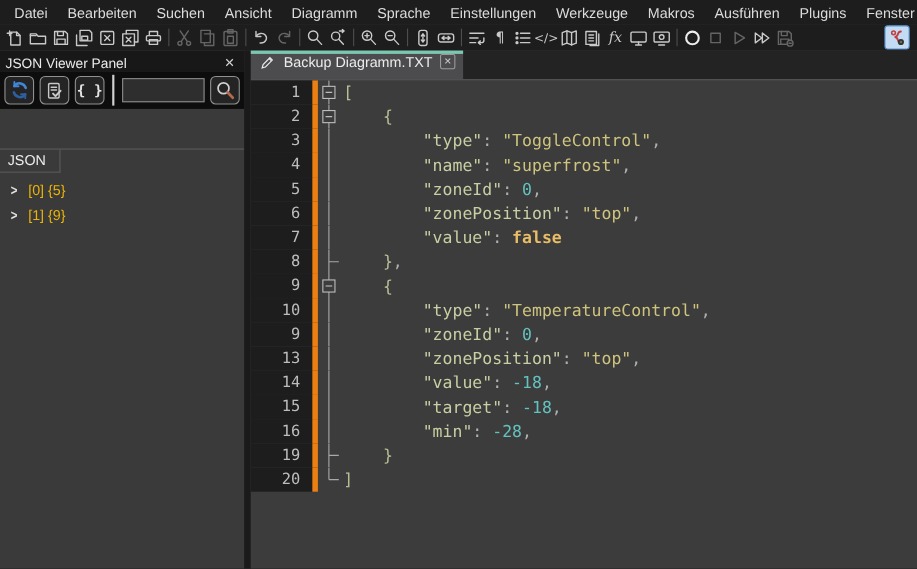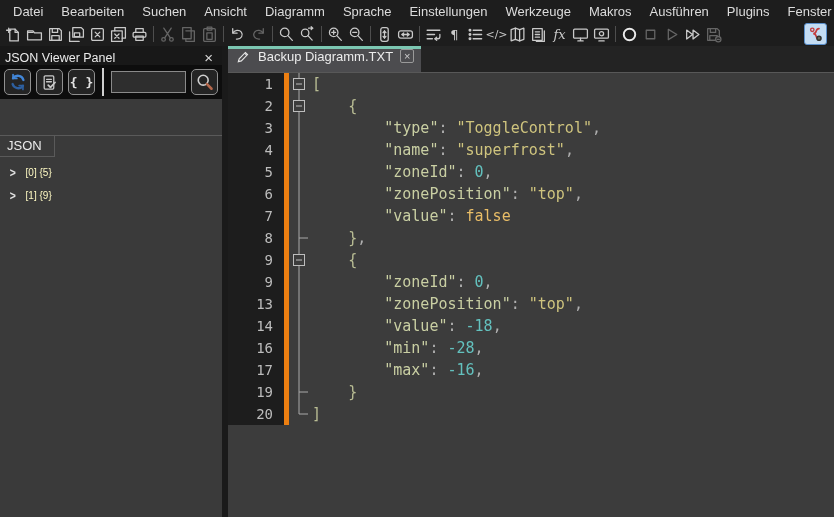--- a/index.html
+++ b/index.html
@@ -35,21 +35,21 @@
   .picon-text{color:#e4e4e4;font-size:13px;font-weight:bold;font-family:"DejaVu Sans Mono",monospace;}
   .psep{width:2px;height:28px;background:#cfcfcf;margin:0 2px;flex:0 0 auto;}
   .panel-search{flex:1;height:22px;background:#2e2e2e;border:1px solid #8a8a8a;
                 color:#e0e0e0;font-size:12px;box-sizing:border-box;min-width:0;padding:0 4px;}
   .tree-wrap{border-top:1px solid #5a5a5a;height:417px;box-sizing:border-box;margin-top:36px;}
   .tree-header{display:inline-block;padding:2px 12px 3px 7px;border-right:1px solid #5a5a5a;
                border-bottom:1px solid #5a5a5a;color:#ececec;font-size:13px;}
   .tree-items{padding-top:4px;}
   .tree-item{height:23px;display:flex;align-items:center;padding-left:9px;gap:9px;}
   .chev{color:#e2e2e2;font-size:13px;font-weight:bold;transform:scaleX(.8);}
-  .tree-label{color:#fef9c3;font-size:10px;}
+  .tree-label{color:#eab308;font-size:13px;}
   
   .splitter{position:absolute;left:222px;top:46px;width:6px;height:471px;background:#1a1a1a;}
   
   .editor{position:absolute;left:228px;top:46px;width:606px;height:471px;}
   .tabbar{height:26px;background:#232323;display:flex;align-items:flex-start;}
   .tab{height:26px;display:flex;gap:7px;padding:0 7px 0 8px;
        background:#4c4c4f;border-top:3px solid var(--tab_accent,#7cc7b2);box-sizing:border-box;}
   .tab-title{color:#ececec;font-size:13px;white-space:nowrap;}
   .tab-close{width:14px;height:14px;border:1px solid #9a9a9a;border-radius:2px;color:#cccccc;
              font-size:11px;line-height:12px;text-align:center;box-sizing:border-box;}
@@ -58,21 +58,21 @@
   .row{height:22px;display:flex;align-items:stretch;}
   .gnum{width:56px;background:#1d1d1d;color:#bdbdbd;font-size:14px;line-height:22px;
         text-align:right;padding-right:11px;box-sizing:border-box;flex:0 0 auto;}
   .gbar{width:5px;background:var(--modified_marker,#ed7f11);flex:0 0 auto;}
   .gfold{width:20px;position:relative;flex:0 0 auto;}
   .gfold svg{position:absolute;left:0;top:0;}
   .cline{white-space:pre;font-size:15px;line-height:22px;color:#cfcfcf;padding-left:3px;}
   .tk-key{color:var(--syntax_key,#c9cfa3);}
   .tk-str{color:var(--syntax_string,#cfc47e);}
   .tk-num{color:var(--syntax_number,#63c1be);}
-  .tk-bool{color:var(--syntax_boolean,#e9bd67);font-weight:normal;}
+  .tk-bool{color:var(--syntax_boolean,#e9bd67);font-weight:bold;}
   .tk-punct{color:var(--syntax_punct,#b0b0b0);}
   .tk-brace{color:var(--syntax_brace,#b9bd94);}
 </style>
 </head>
 <body>
 
 <div id="root">
 
   <nav class="menubar">
       <span class="mitem">Datei</span>
@@ -457,20 +457,30 @@
           <div class="gfold">
             <svg width="20" height="22">
               <line x1="10" y1="0" x2="10" y2="22" stroke="#a9a9a9"></line>
               <rect x="4.5" y="5.5" width="11" height="11" fill="#3c3c3c" stroke="#bdbdbd"></rect>
               <line x1="7" y1="11" x2="13" y2="11" stroke="#bdbdbd"></line>
             </svg>
           </div>
           <div class="cline">    <span class="tk-brace">{</span></div>
         </div>
         <div class="row">
+          <div class="gnum">10</div>
+          <div class="gbar"></div>
+          <div class="gfold">
+            <svg width="20" height="22">
+              <line x1="10" y1="0" x2="10" y2="22" stroke="#a9a9a9"></line>
+            </svg>
+          </div>
+          <div class="cline">        <span class="tk-key">"type"</span><span class="tk-punct">: </span><span class="tk-str">"TemperatureControl"</span><span class="tk-punct">,</span></div>
+        </div>
+        <div class="row">
           <div class="gnum">9</div>
           <div class="gbar"></div>
           <div class="gfold">
             <svg width="20" height="22">
               <line x1="10" y1="0" x2="10" y2="22" stroke="#a9a9a9"></line>
             </svg>
           </div>
           <div class="cline">        <span class="tk-key">"zoneId"</span><span class="tk-punct">: </span><span class="tk-num">0</span><span class="tk-punct">,</span></div>
         </div>
         <div class="row">
@@ -487,38 +497,38 @@
           <div class="gnum">14</div>
           <div class="gbar"></div>
           <div class="gfold">
             <svg width="20" height="22">
               <line x1="10" y1="0" x2="10" y2="22" stroke="#a9a9a9"></line>
             </svg>
           </div>
           <div class="cline">        <span class="tk-key">"value"</span><span class="tk-punct">: </span><span class="tk-num">-18</span><span class="tk-punct">,</span></div>
         </div>
         <div class="row">
+          <div class="gnum">15</div>
+          <div class="gbar"></div>
+          <div class="gfold">
+            <svg width="20" height="22">
+              <line x1="10" y1="0" x2="10" y2="22" stroke="#a9a9a9"></line>
+            </svg>
+          </div>
+          <div class="cline">        <span class="tk-key">"target"</span><span class="tk-punct">: </span><span class="tk-num">-18</span><span class="tk-punct">,</span></div>
+        </div>
+        <div class="row">
           <div class="gnum">16</div>
           <div class="gbar"></div>
           <div class="gfold">
             <svg width="20" height="22">
               <line x1="10" y1="0" x2="10" y2="22" stroke="#a9a9a9"></line>
             </svg>
           </div>
           <div class="cline">        <span class="tk-key">"min"</span><span class="tk-punct">: </span><span class="tk-num">-28</span><span class="tk-punct">,</span></div>
-        </div>
-        <div class="row">
-          <div class="gnum">17</div>
-          <div class="gbar"></div>
-          <div class="gfold">
-            <svg width="20" height="22">
-              <line x1="10" y1="0" x2="10" y2="22" stroke="#a9a9a9"></line>
-            </svg>
-          </div>
-          <div class="cline">        <span class="tk-key">"max"</span><span class="tk-punct">: </span><span class="tk-num">-16</span><span class="tk-punct">,</span></div>
         </div>
         <div class="row">
           <div class="gnum">19</div>
           <div class="gbar"></div>
           <div class="gfold">
             <svg width="20" height="22">
               <line x1="10" y1="0" x2="10" y2="22" stroke="#a9a9a9"></line>
               <line x1="10" y1="11" x2="19" y2="11" stroke="#a9a9a9"></line>
             </svg>
           </div>

